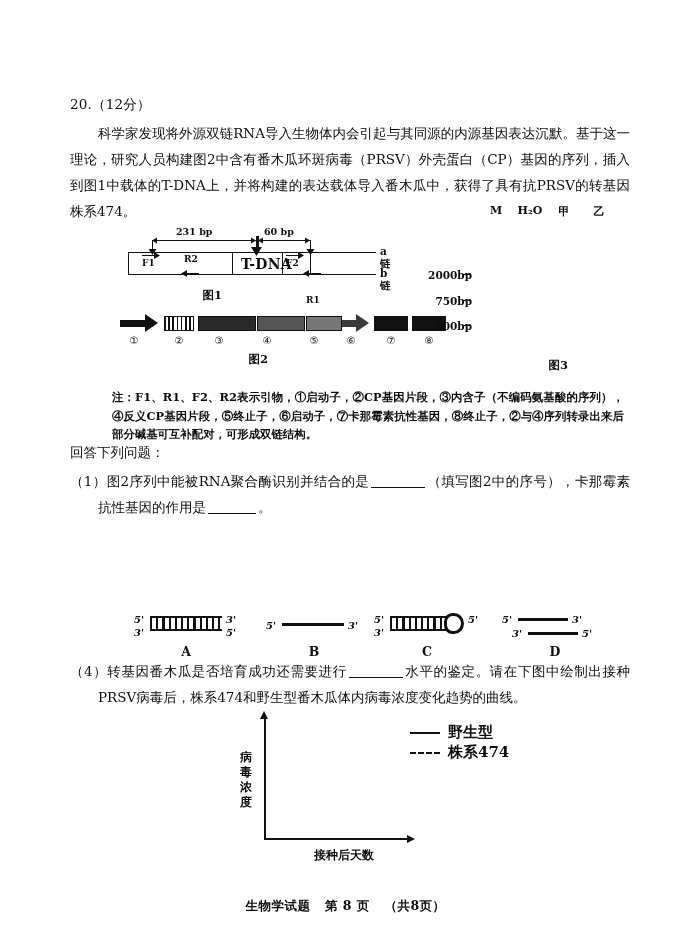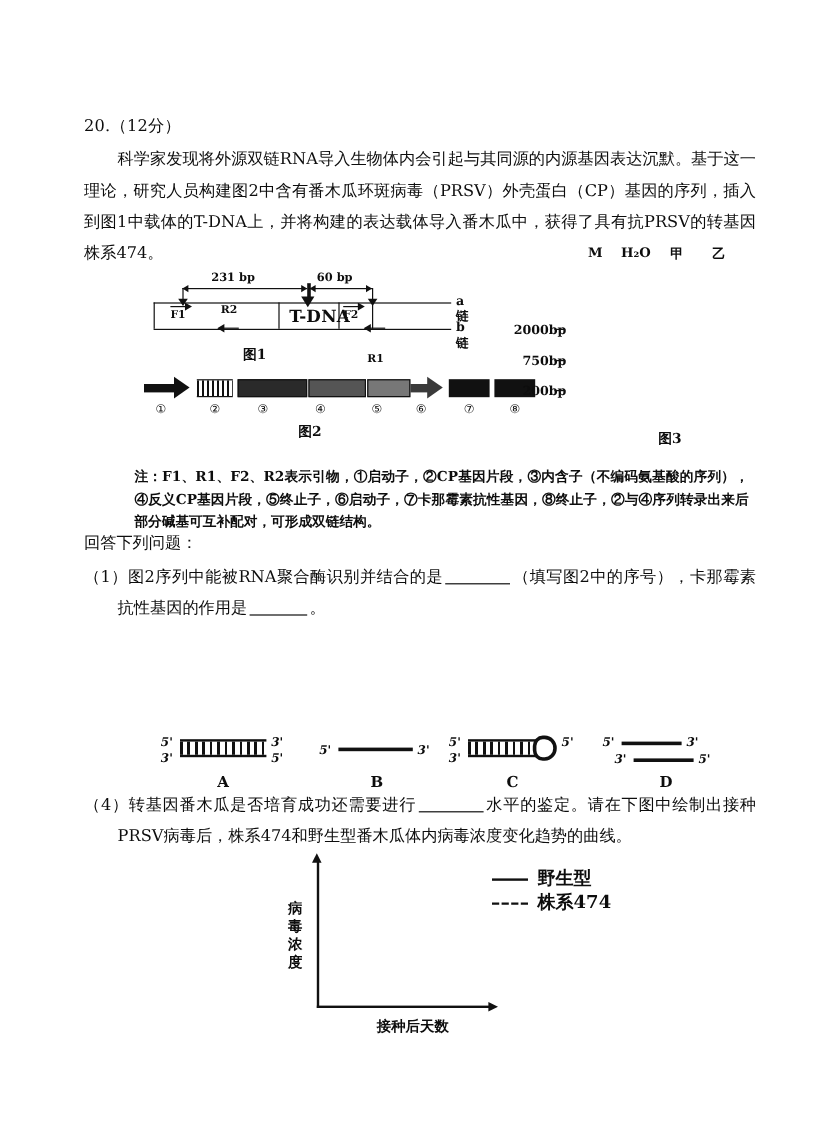--- a/index.html
+++ b/index.html
@@ -596,14 +596,19 @@
         <span class="swatch-solid"></span>
         <span>野生型</span>
       </div>
       <div class="row">
         <span class="swatch-dash"></span>
         <span>株系474</span>
       </div>
     </div>
   </div>
 
+  <div class="footer">
+    <span>生物学试题</span>&nbsp;&nbsp;
+    <span>第 8 页</span>&nbsp;&nbsp;
+    <span>（共8页）</span>
+  </div>
 
 </div>
 
 </body></html>

